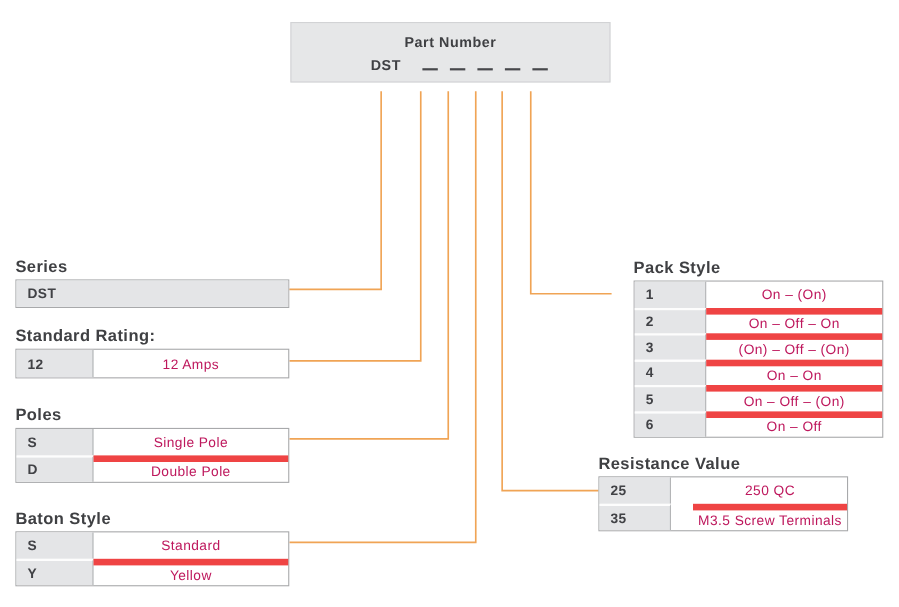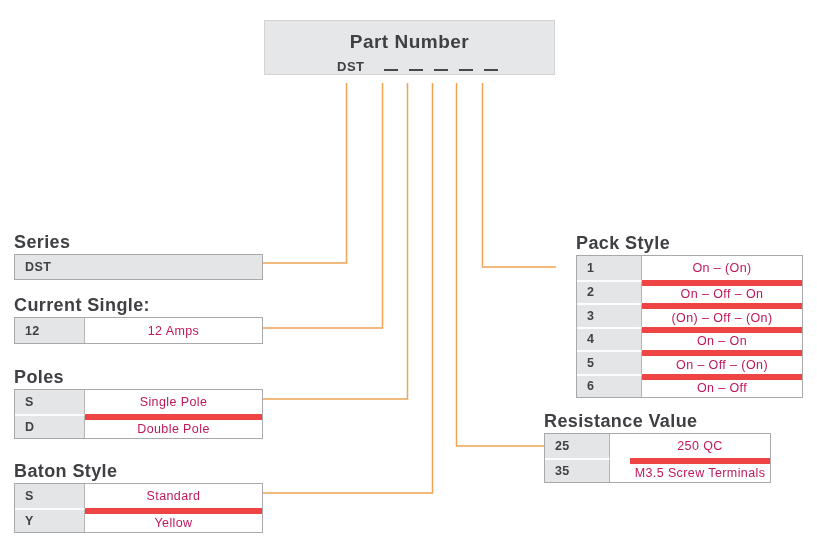--- a/index.html
+++ b/index.html
@@ -7,30 +7,30 @@
     font-family:"Liberation Sans", sans-serif; }
   #canvas { position:relative; width:817px; height:552px; background:#fff; }
 
   
   #connectors { position:absolute; left:0; top:0; width:817px; height:552px; pointer-events:none; }
   #connectors path { fill:none; stroke:#F0A455; stroke-width:1.5; }
 
   
   .pn-box { position:absolute; left:264px; top:20px; width:291px; height:55px;
     background:#E6E7E8; border:1px solid #D2D3D5; }
-  .pn-title { margin-top:10px; text-align:center; font-size:19px; font-weight:bold;
+  .pn-title { margin-top:10px; text-align:center; font-size:13px; font-weight:bold;
     color:#3F4043; letter-spacing:.5px; }
   .pn-row { display:flex; align-items:flex-end; margin-top:7px; padding-left:72px; }
   .pn-prefix { font-size:13px; font-weight:bold; color:#3F4043; letter-spacing:.5px; line-height:13px; }
   .pn-dashes { display:flex; gap:11px; margin-left:19px; margin-bottom:2px; }
   .dash { width:14px; height:2.5px; background:#47484B; }
 
   
   .section { position:absolute; }
-  .sec-label { font-size:18px; line-height:13px; font-weight:bold; color:#3F4043;
+  .sec-label { font-size:15px; line-height:13px; font-weight:bold; color:#3F4043;
     letter-spacing:.4px; margin-bottom:5px; }
   .tbl { border:1px solid #A8A9AB; background:#fff; }
   .row { display:flex; }
   .cell { display:flex; align-items:center; font-size:12.5px; letter-spacing:.4px; }
   .cell-key { width:70px; background:#E4E5E7; border-right:1px solid #B4B5B7;
     padding-left:10px; font-weight:bold; color:#414246; }
   .cell-val { flex:1; justify-content:center; color:#be185d; }
   .row + .row .cell-key { border-top:2px solid #FDFDFD; }
   .row + .row .cell-val { border-top:6px solid #ef4444; }
 
@@ -81,21 +81,21 @@
   <div id="sec-series" class="section sec-left">
     <div class="sec-label">Series</div>
     <div class="tbl">
       <div class="row row-single">
         <div class="cell cell-key">DST</div>
       </div>
     </div>
   </div>
 
   <div id="sec-current" class="section sec-left">
-    <div class="sec-label">Current Single:</div>
+    <div class="sec-label">Standard Rating:</div>
     <div class="tbl">
       <div class="row">
         <div class="cell cell-key">12</div>
         <div class="cell cell-val">12 Amps</div>
       </div>
     </div>
   </div>
 
   <div id="sec-poles" class="section sec-left">
     <div class="sec-label">Poles</div>

